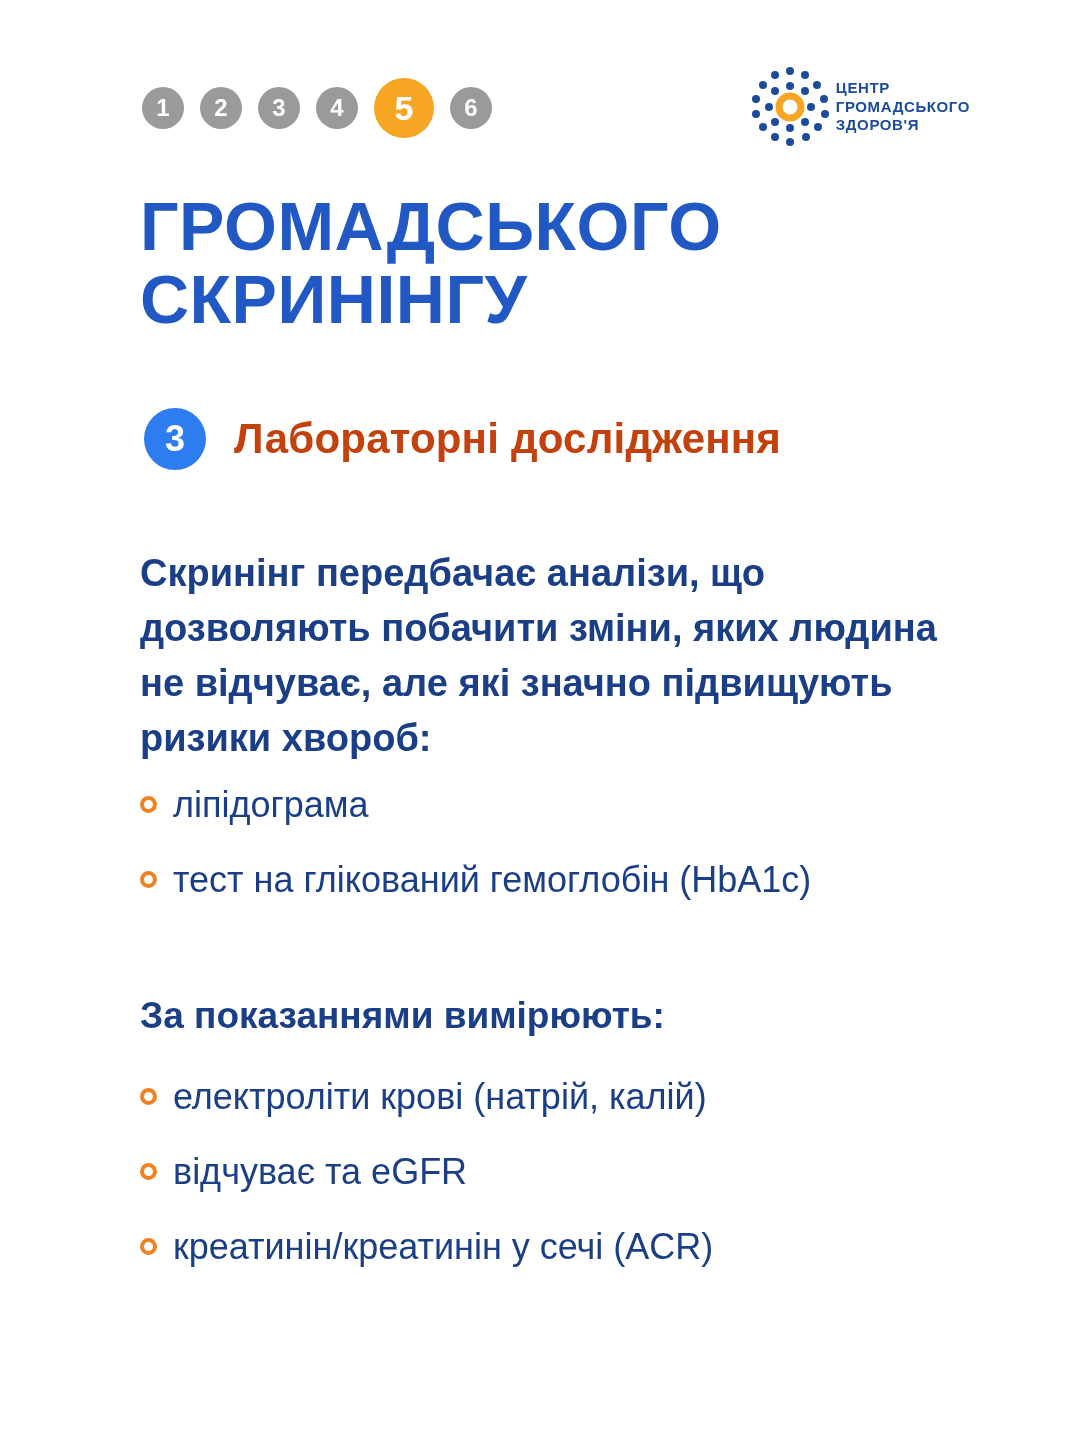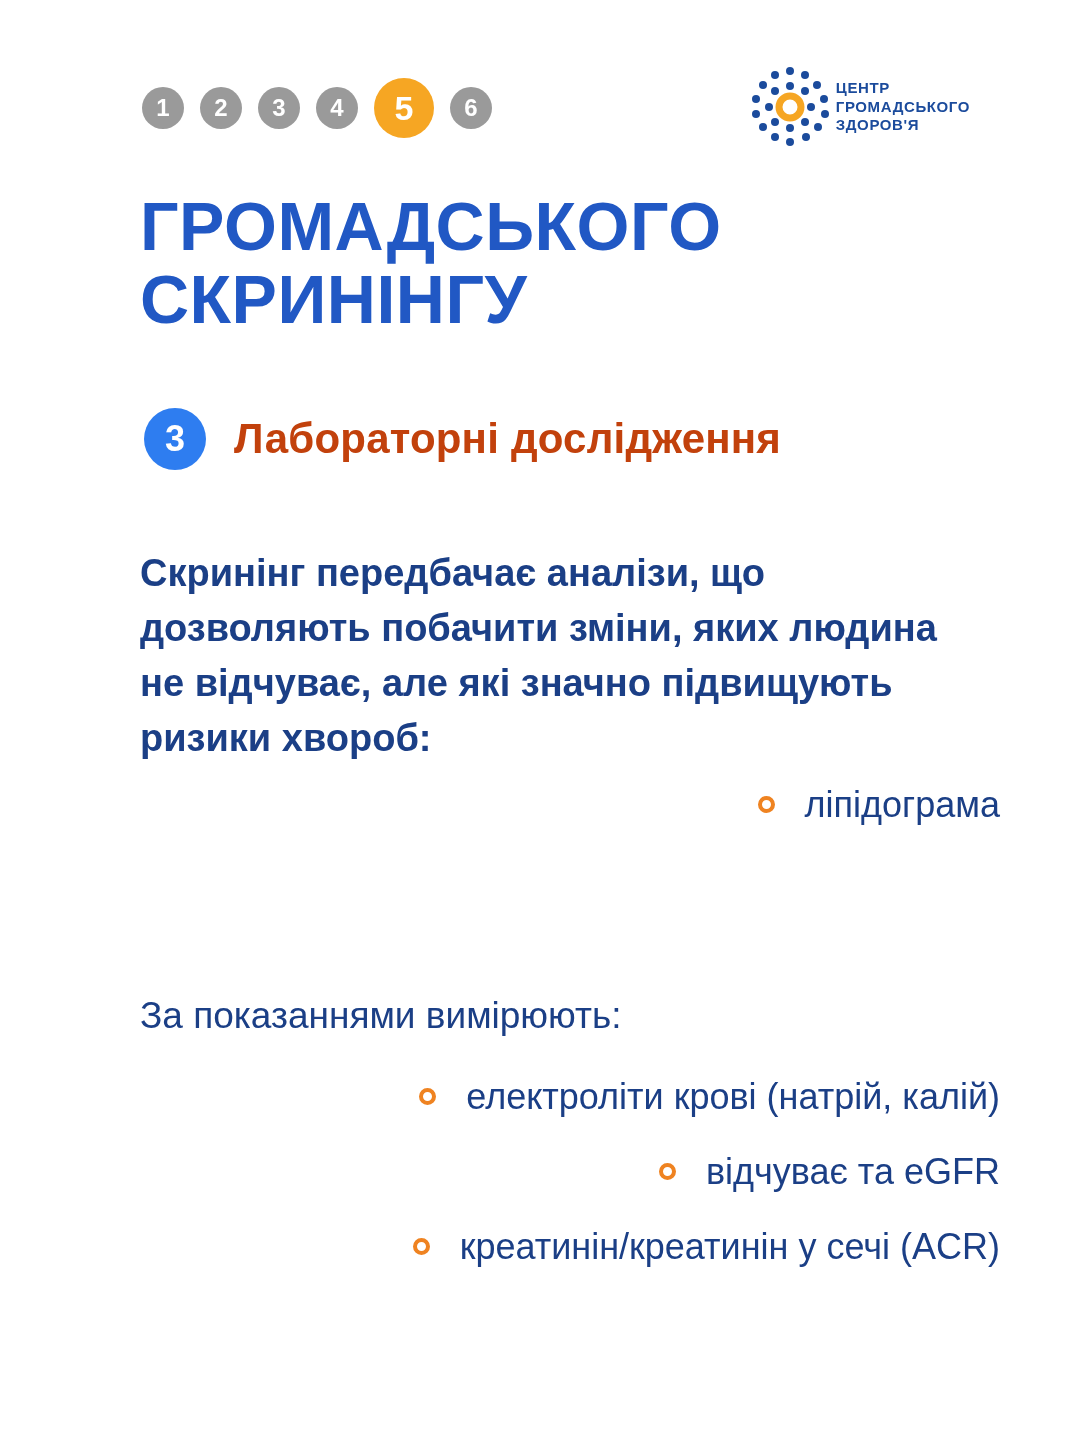--- a/index.html
+++ b/index.html
@@ -137,23 +137,22 @@
     left: 140px;
     width: 860px;
     list-style: none;
   }
   .list-1 { top: 782px; }
   .list-2 { top: 1074px; }
 
   .list li {
     display: flex;
     align-items: flex-start;
-    gap: 30px;
+    gap: 16px;
     margin-bottom: 28px;
-    justify-content: flex-end;
   }
   .bullet {
     flex: 0 0 auto;
     width: 17px;
     height: 17px;
     margin-top: 14px;
     border-radius: 50%;
     border: 4px solid #ef8321;
     background: transparent;
   }
@@ -162,21 +161,21 @@
     font-size: 36px;
     line-height: 1.3;
   }
 
   .subhead {
     position: absolute;
     left: 140px;
     top: 995px;
     color: #1b3f86;
     font-size: 37px;
-    font-weight: normal;
+    font-weight: bold;
   }
 </style>
 </head>
 <body>
 
 <div class="page">
 
   <div class="header">
 
     <div class="steps">
@@ -244,20 +243,24 @@
     <div class="section-title">Лабораторні дослідження</div>
   </div>
 
   <p class="intro">Скринінг передбачає аналізи, що дозволяють побачити зміни, яких людина не відчуває, але які значно підвищують ризики хвороб:</p>
 
   <ul class="list list-1">
     <li>
       <span class="bullet"></span>
       <span class="item-text">ліпідограма</span>
     </li>
+    <li>
+      <span class="bullet"></span>
+      <span class="item-text">тест на глікований гемоглобін (HbA1c)</span>
+    </li>
   </ul>
 
   <div class="subhead">За показаннями вимірюють:</div>
 
   <ul class="list list-2">
     <li>
       <span class="bullet"></span>
       <span class="item-text">електроліти крові (натрій, калій)</span>
     </li>
     <li>

